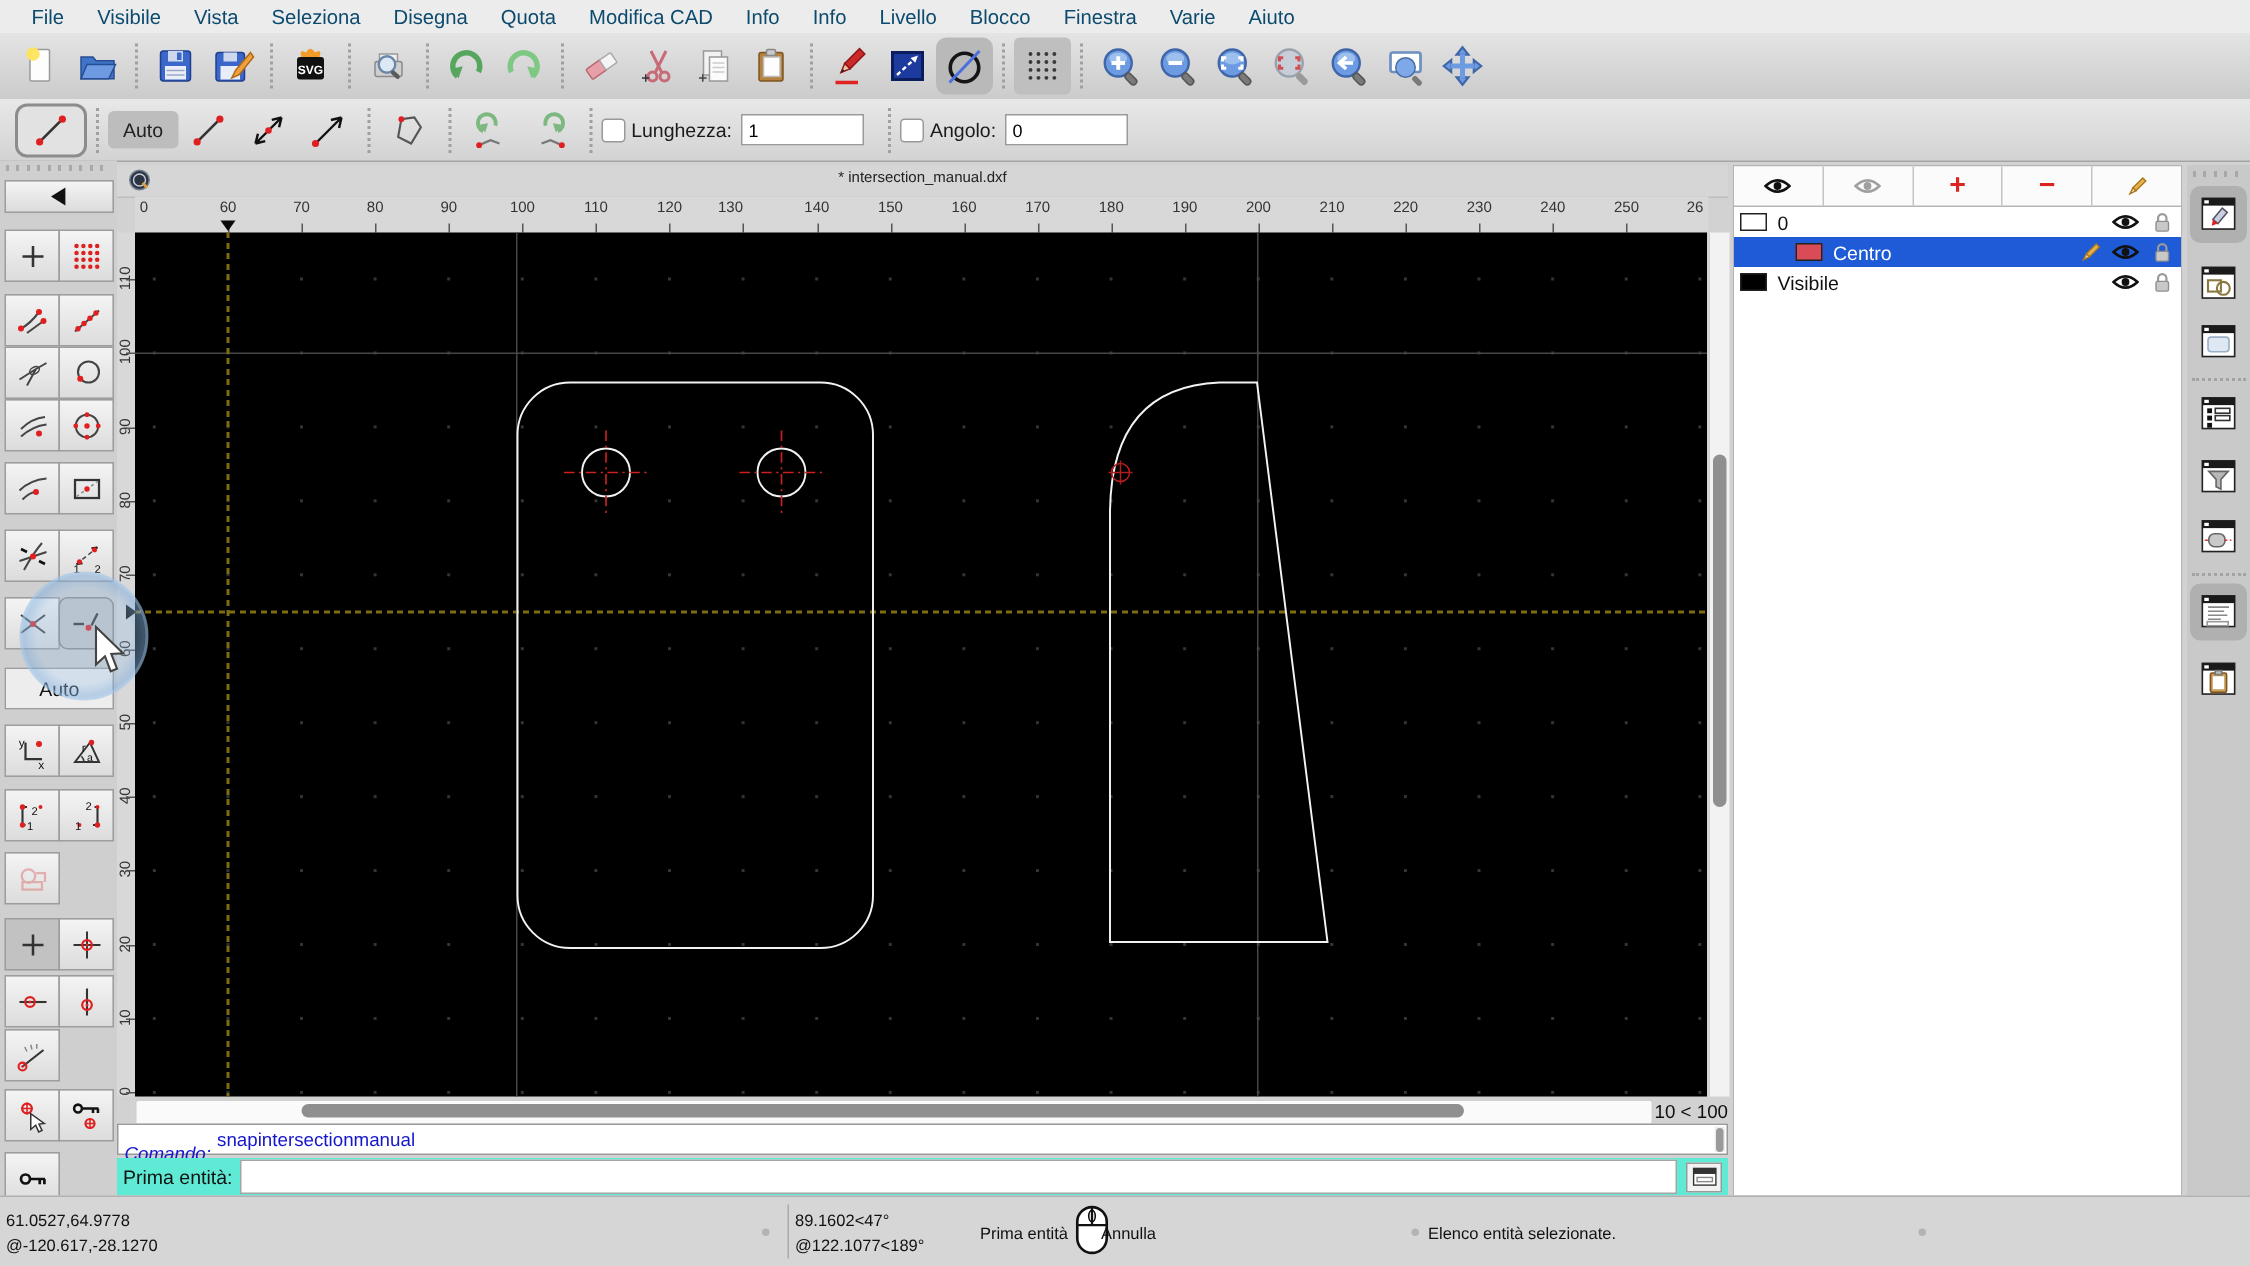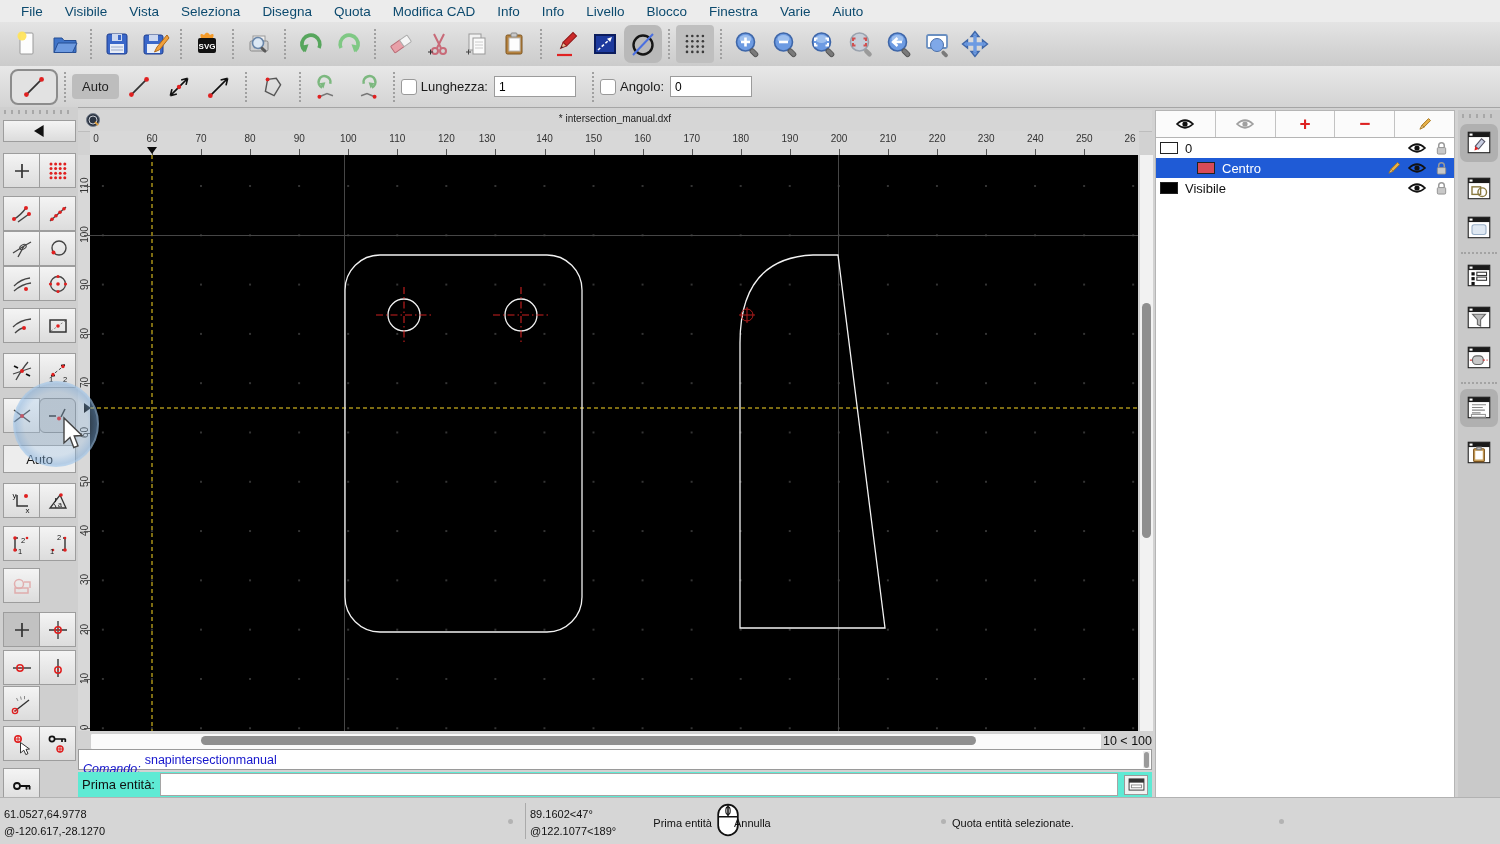--- a/index.html
+++ b/index.html
@@ -927,21 +927,21 @@
     <span class="sb-item" style="left:530px;top:27px;">@122.1077&lt;189°</span>
     <span class="sb-dot" style="left:508px;top:21px;"></span>
     <span class="sb-item" style="left:612px;top:19px;width:100px;text-align:right;">Prima entità</span>
     <span class="sb-item" style="left:716px;top:4px;"><svg viewBox="0 0 22 32" width="24" height="36">
           <rect x="2" y="2" width="18" height="28" rx="9" fill="#fff" stroke="#111" stroke-width="1.6"></rect>
           <path d="M11 2 v11 M2.5 13 h17" stroke="#111" stroke-width="1.4"></path>
           <ellipse cx="11" cy="7.5" rx="2" ry="3.5" fill="none" stroke="#111"></ellipse>
         </svg></span>
     <span class="sb-item" style="left:720px;top:19px;margin-left:14px;">Annulla</span>
     <span class="sb-dot" style="left:941px;top:21px;"></span>
-    <span class="sb-item" style="left:952px;top:19px;">Quota entità selezionate.</span>
+    <span class="sb-item" style="left:952px;top:19px;">Elenco entità selezionate.</span>
     <span class="sb-dot" style="left:1279px;top:21px;"></span>
   </div>
 
   <div class="halo"></div>
   <div class="cursor">
     <svg width="24" height="36" viewBox="0 0 24 36">
         <path d="M5 2 L5 27 L11 21.5 L14.8 31.5 L19 29.8 L15.2 20 L23 19.5 Z" fill="#fff" stroke="#444" stroke-width="1.4"></path>
       </svg>
   </div>
 

